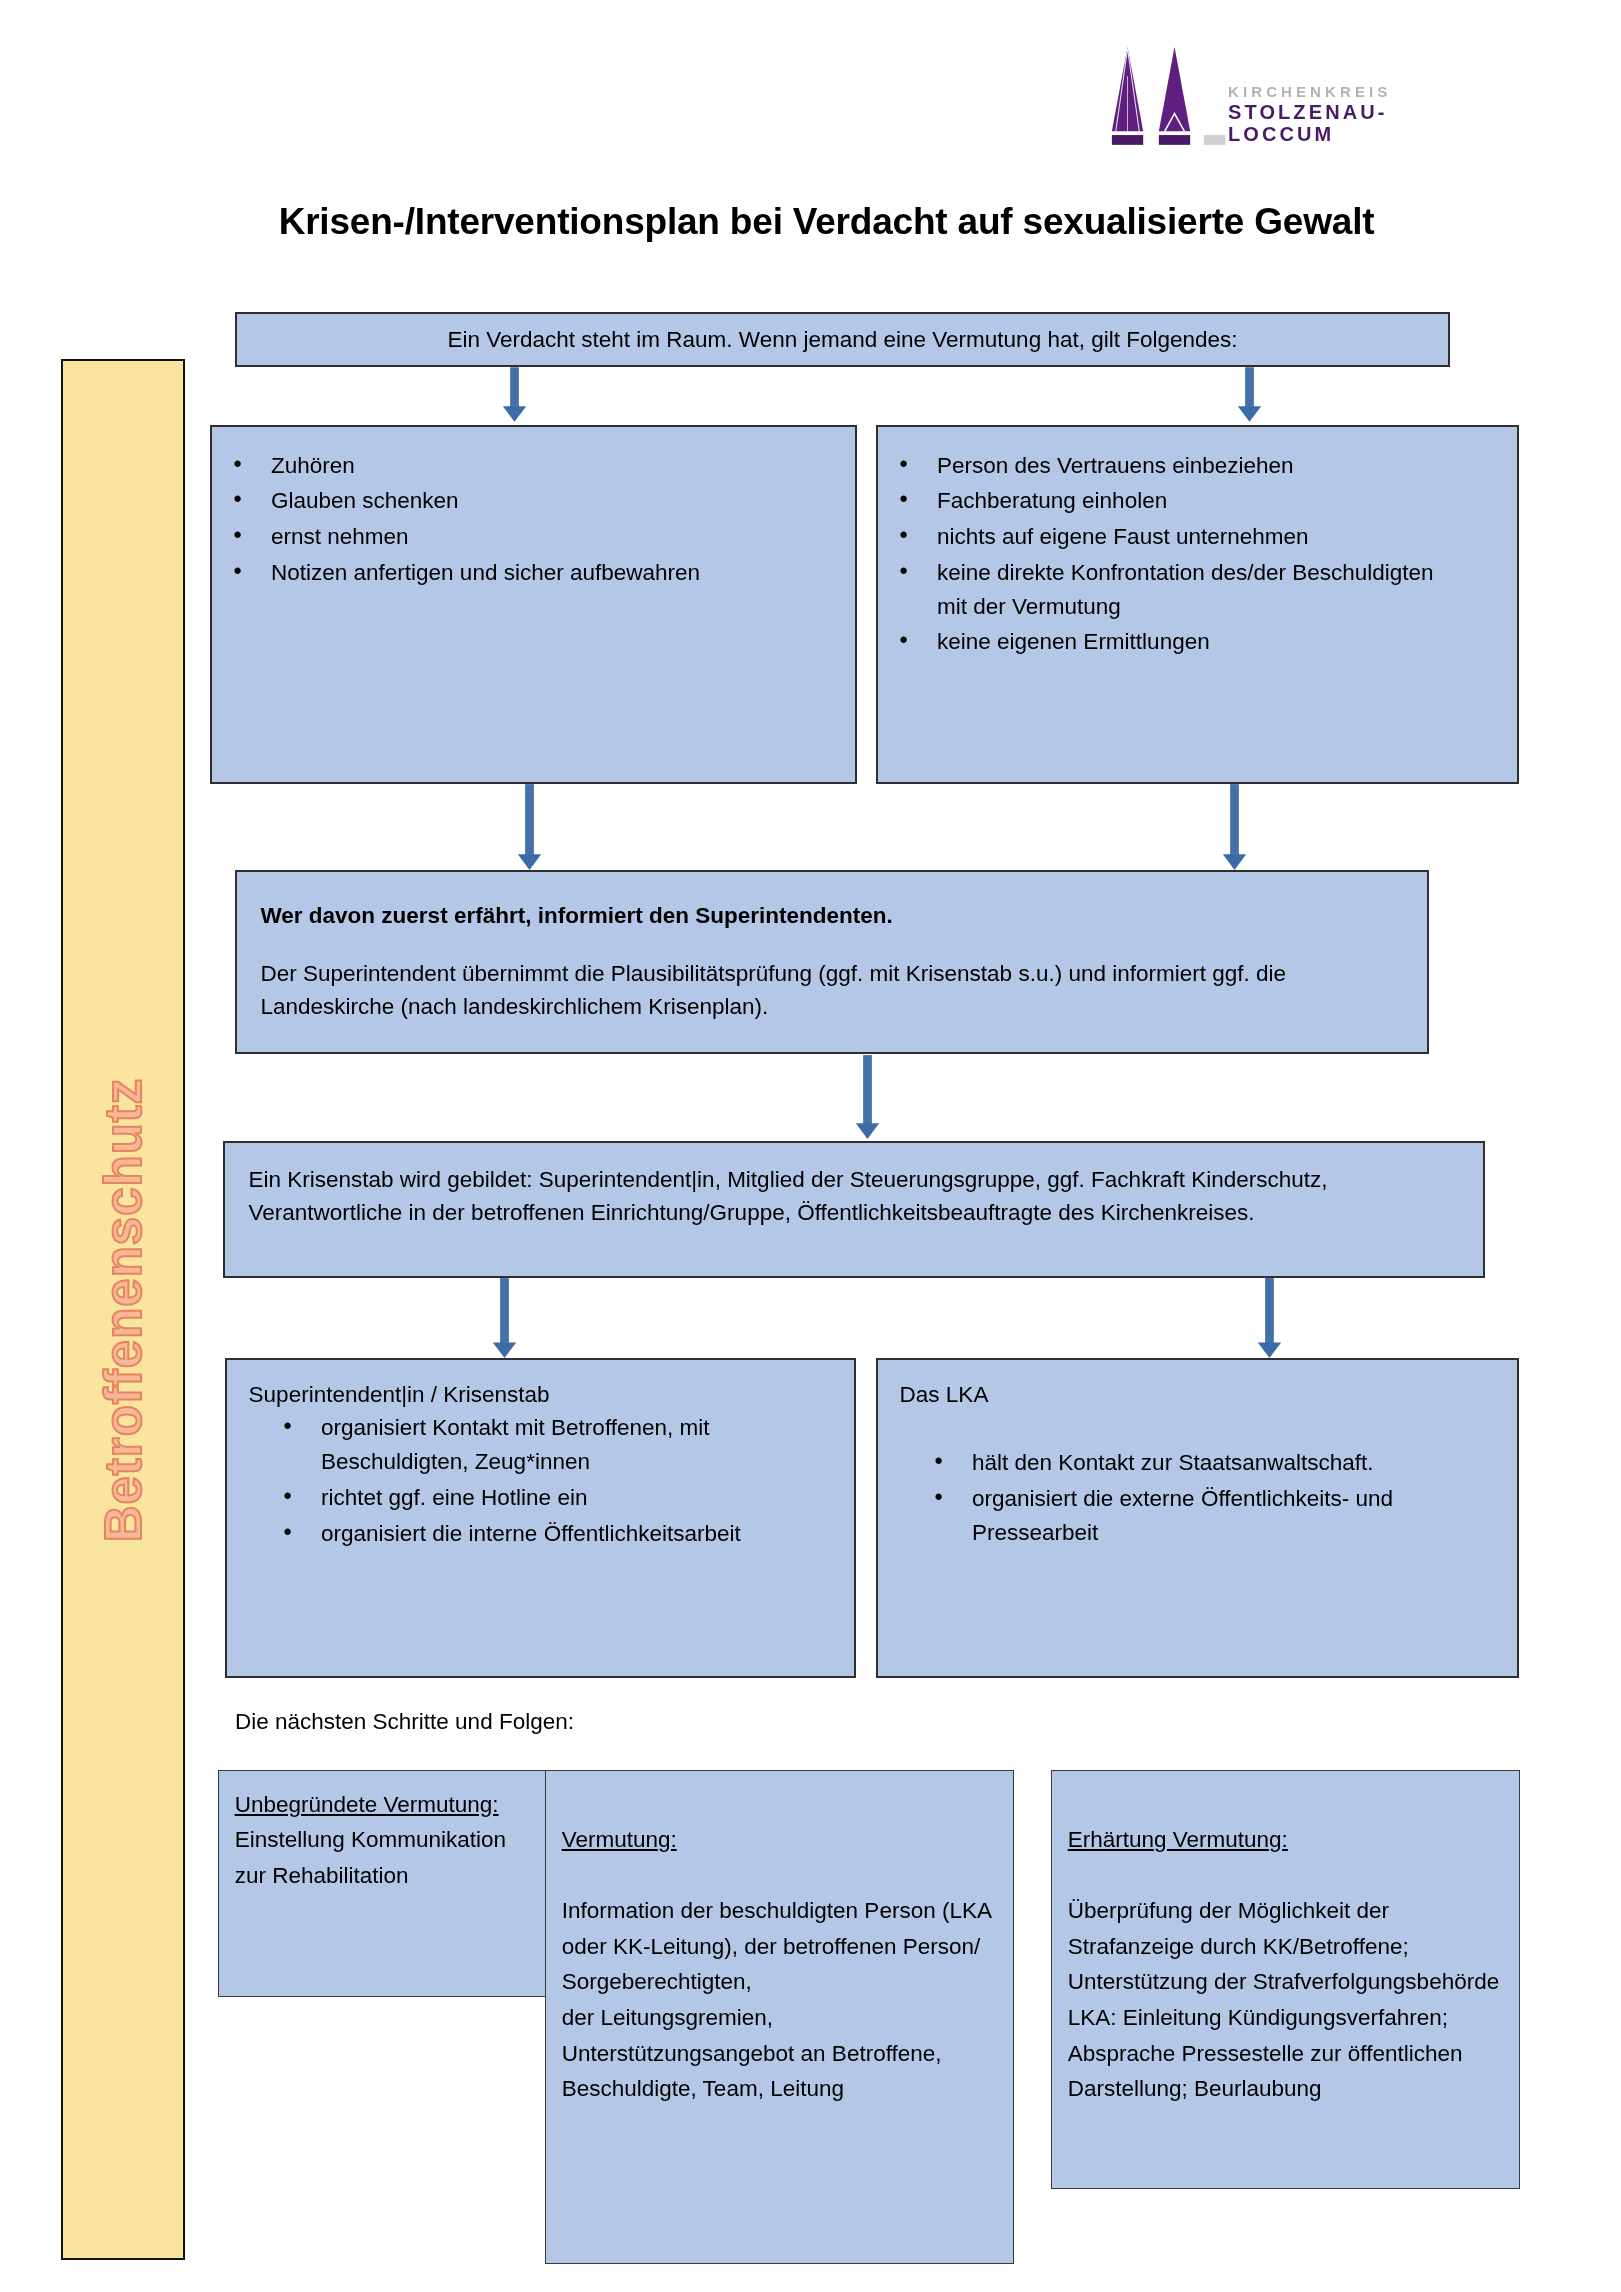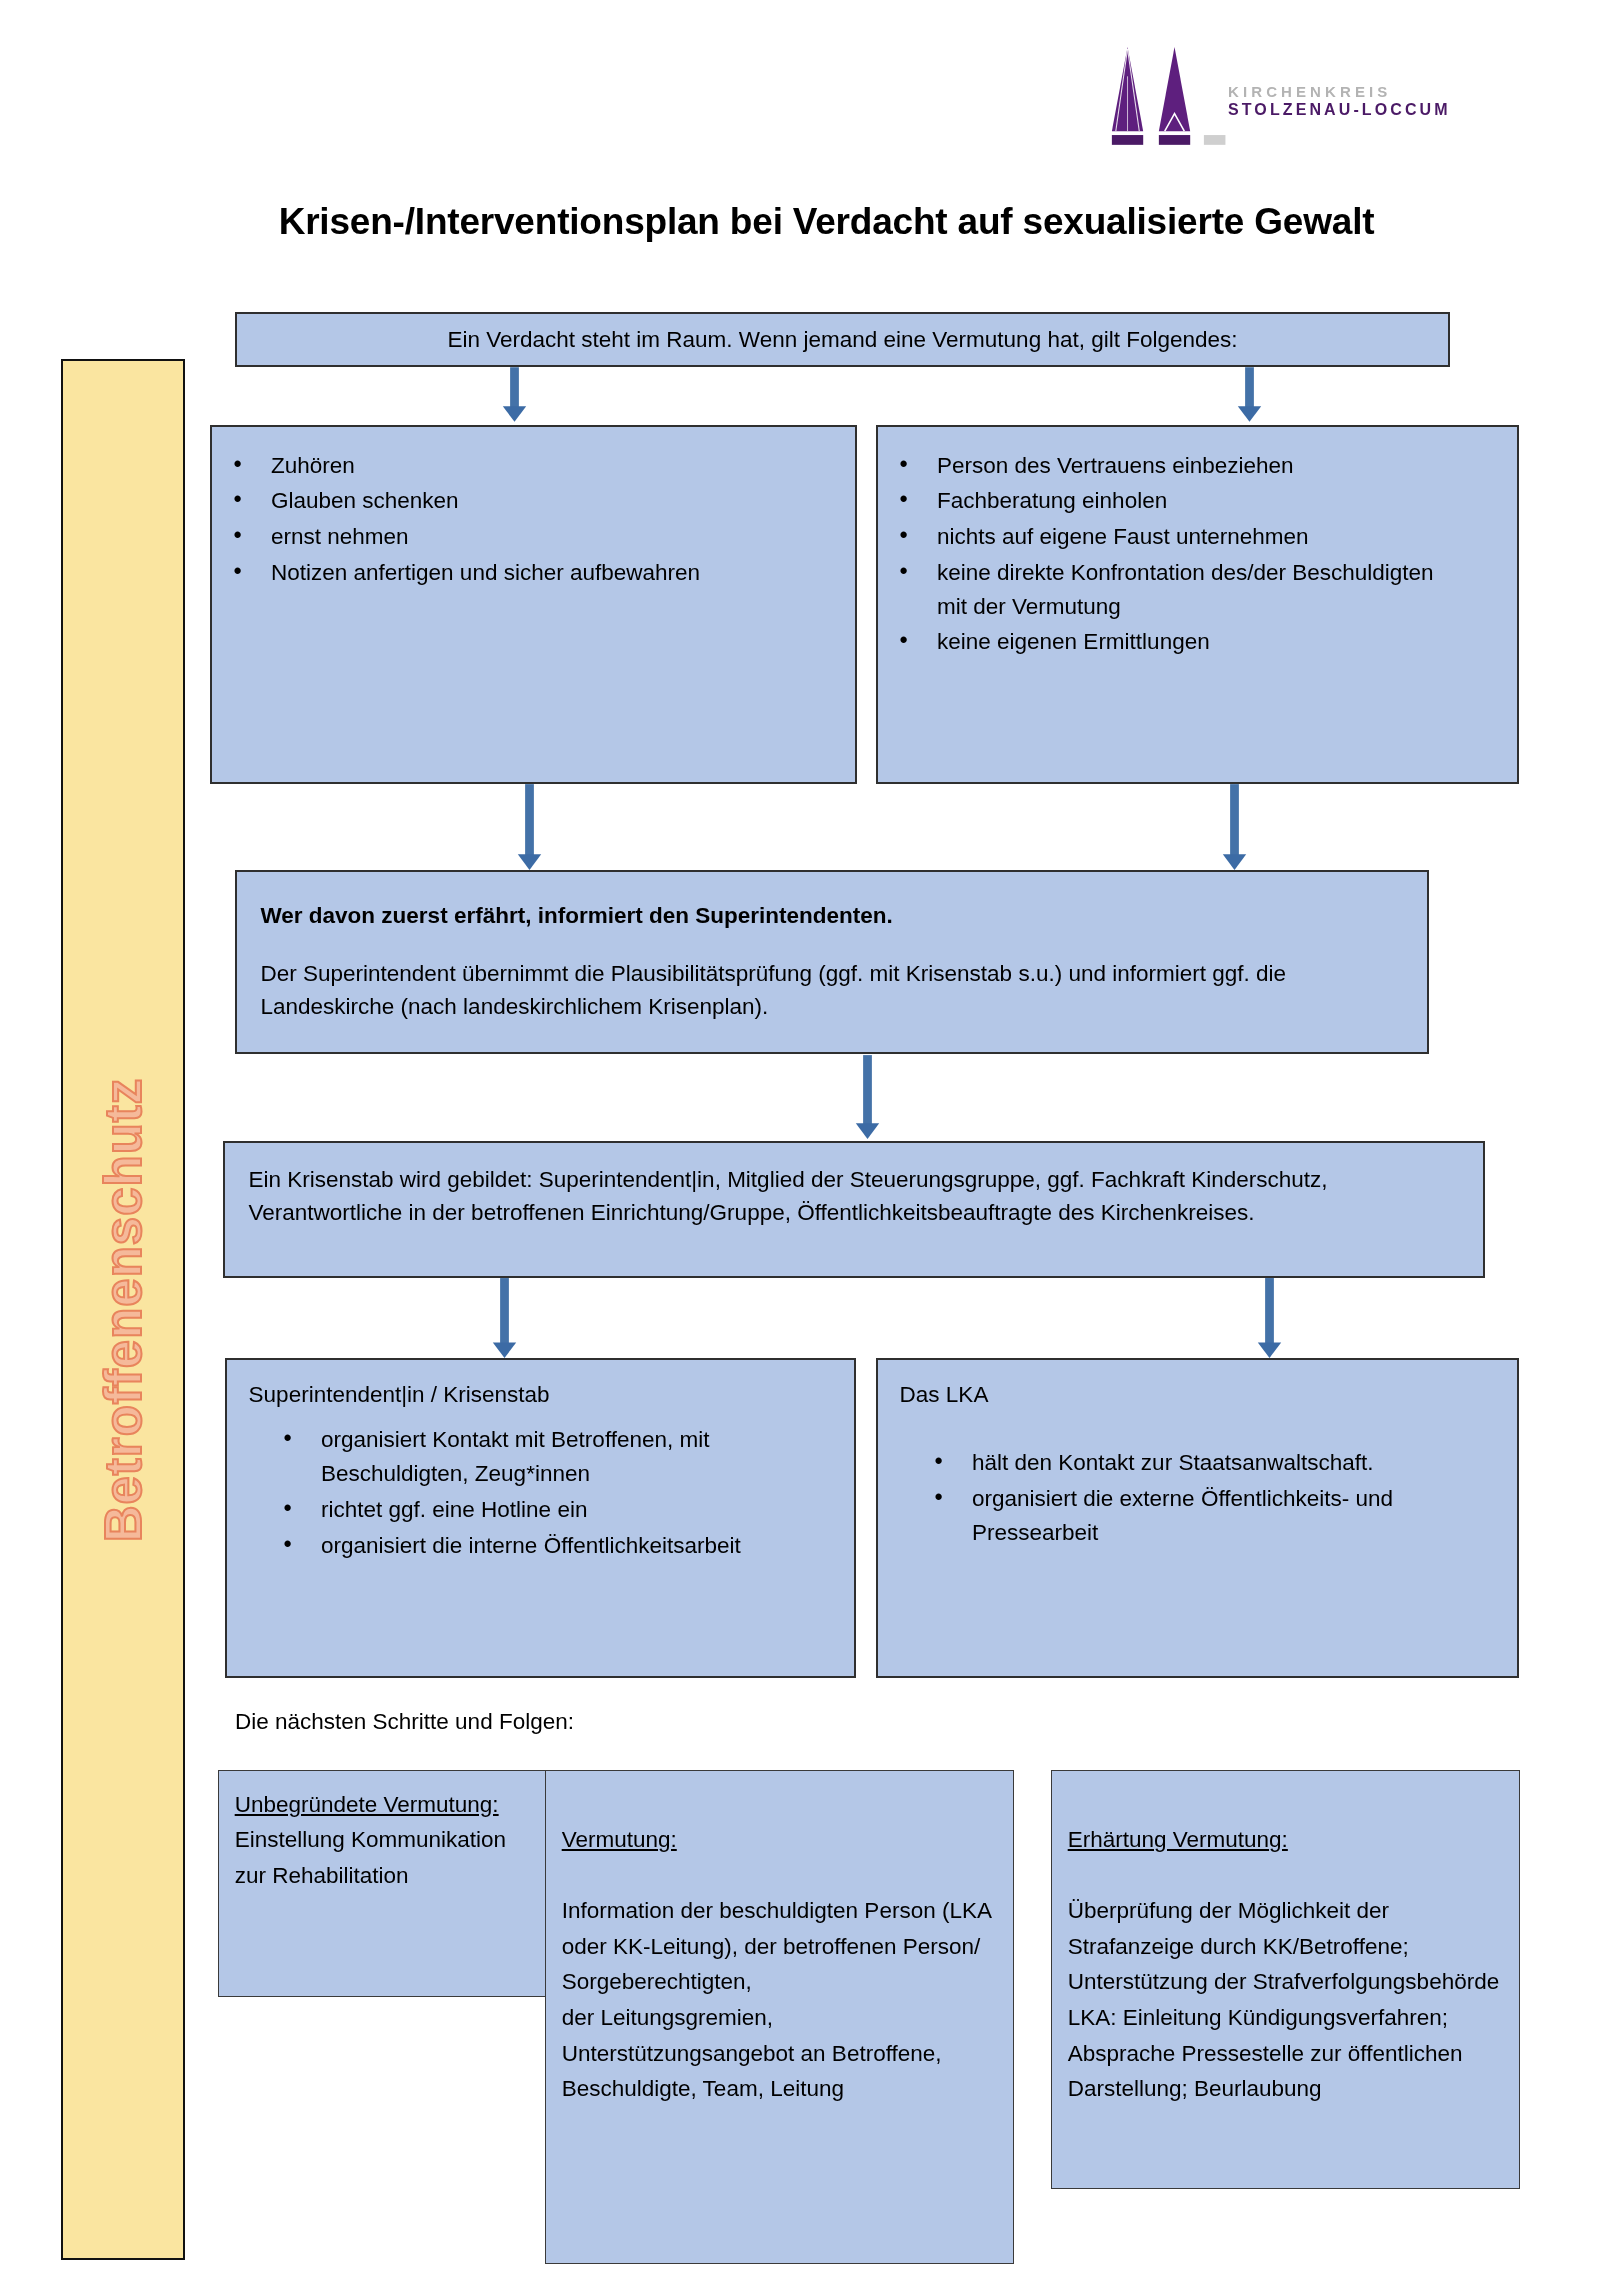--- a/index.html
+++ b/index.html
@@ -33,21 +33,21 @@
     top: 47px;
     line-height: 1.12;
   }
   .logo-line1 {
     font-size: 15px;
     letter-spacing: 4.1px;
     font-weight: bold;
     color: #b3b3b3;
   }
   .logo-line2 {
-    font-size: 16px;
+    font-size: 20px;
     letter-spacing: 3.1px;
     font-weight: bold;
     color: #4b1a66;
   }
 
   
   .doc-title {
     position: absolute;
     left: 16px;
     top: 201px;
@@ -216,21 +216,21 @@
   <svg class="arrow" style="left:485px; top:1278px;" width="39" height="82" viewBox="0 0 40 84">
     <line x1="20" y1="0" x2="20" y2="68" stroke="#4472A8" stroke-width="9"></line>
     <polygon points="8,66 32,66 20,82" fill="#3C6BA5"></polygon>
   </svg>
   <svg class="arrow" style="left:1250px; top:1278px;" width="39" height="82" viewBox="0 0 40 84">
     <line x1="20" y1="0" x2="20" y2="68" stroke="#4472A8" stroke-width="9"></line>
     <polygon points="8,66 32,66 20,82" fill="#3C6BA5"></polygon>
   </svg>
 
   <div class="box" style="left:225px; top:1358px; width:631px; height:320px; padding:17.6px 17.6px 0 0;">
-    <p style="padding-left:21.6px; margin-bottom:12px;">Superintendent|in / Krisenstab</p>
+    <p style="padding-left:21.6px; margin-bottom:0;">Superintendent|in / Krisenstab</p>
     <ul class="bul" style="padding-left:35px;">
       <li>organisiert Kontakt mit Betroffenen, mit Beschuldigten, Zeug*innen</li>
       <li>richtet ggf. eine Hotline ein</li>
       <li>organisiert die interne Öffentlichkeitsarbeit</li>
     </ul>
   </div>
 
   <div class="box" style="left:876px; top:1358px; width:643px; height:320px; padding:17.6px 19.6px 0 0;">
     <p style="padding-left:21.6px; margin-bottom:35px;">Das LKA</p>
     <ul class="bul" style="padding-left:35px;">

